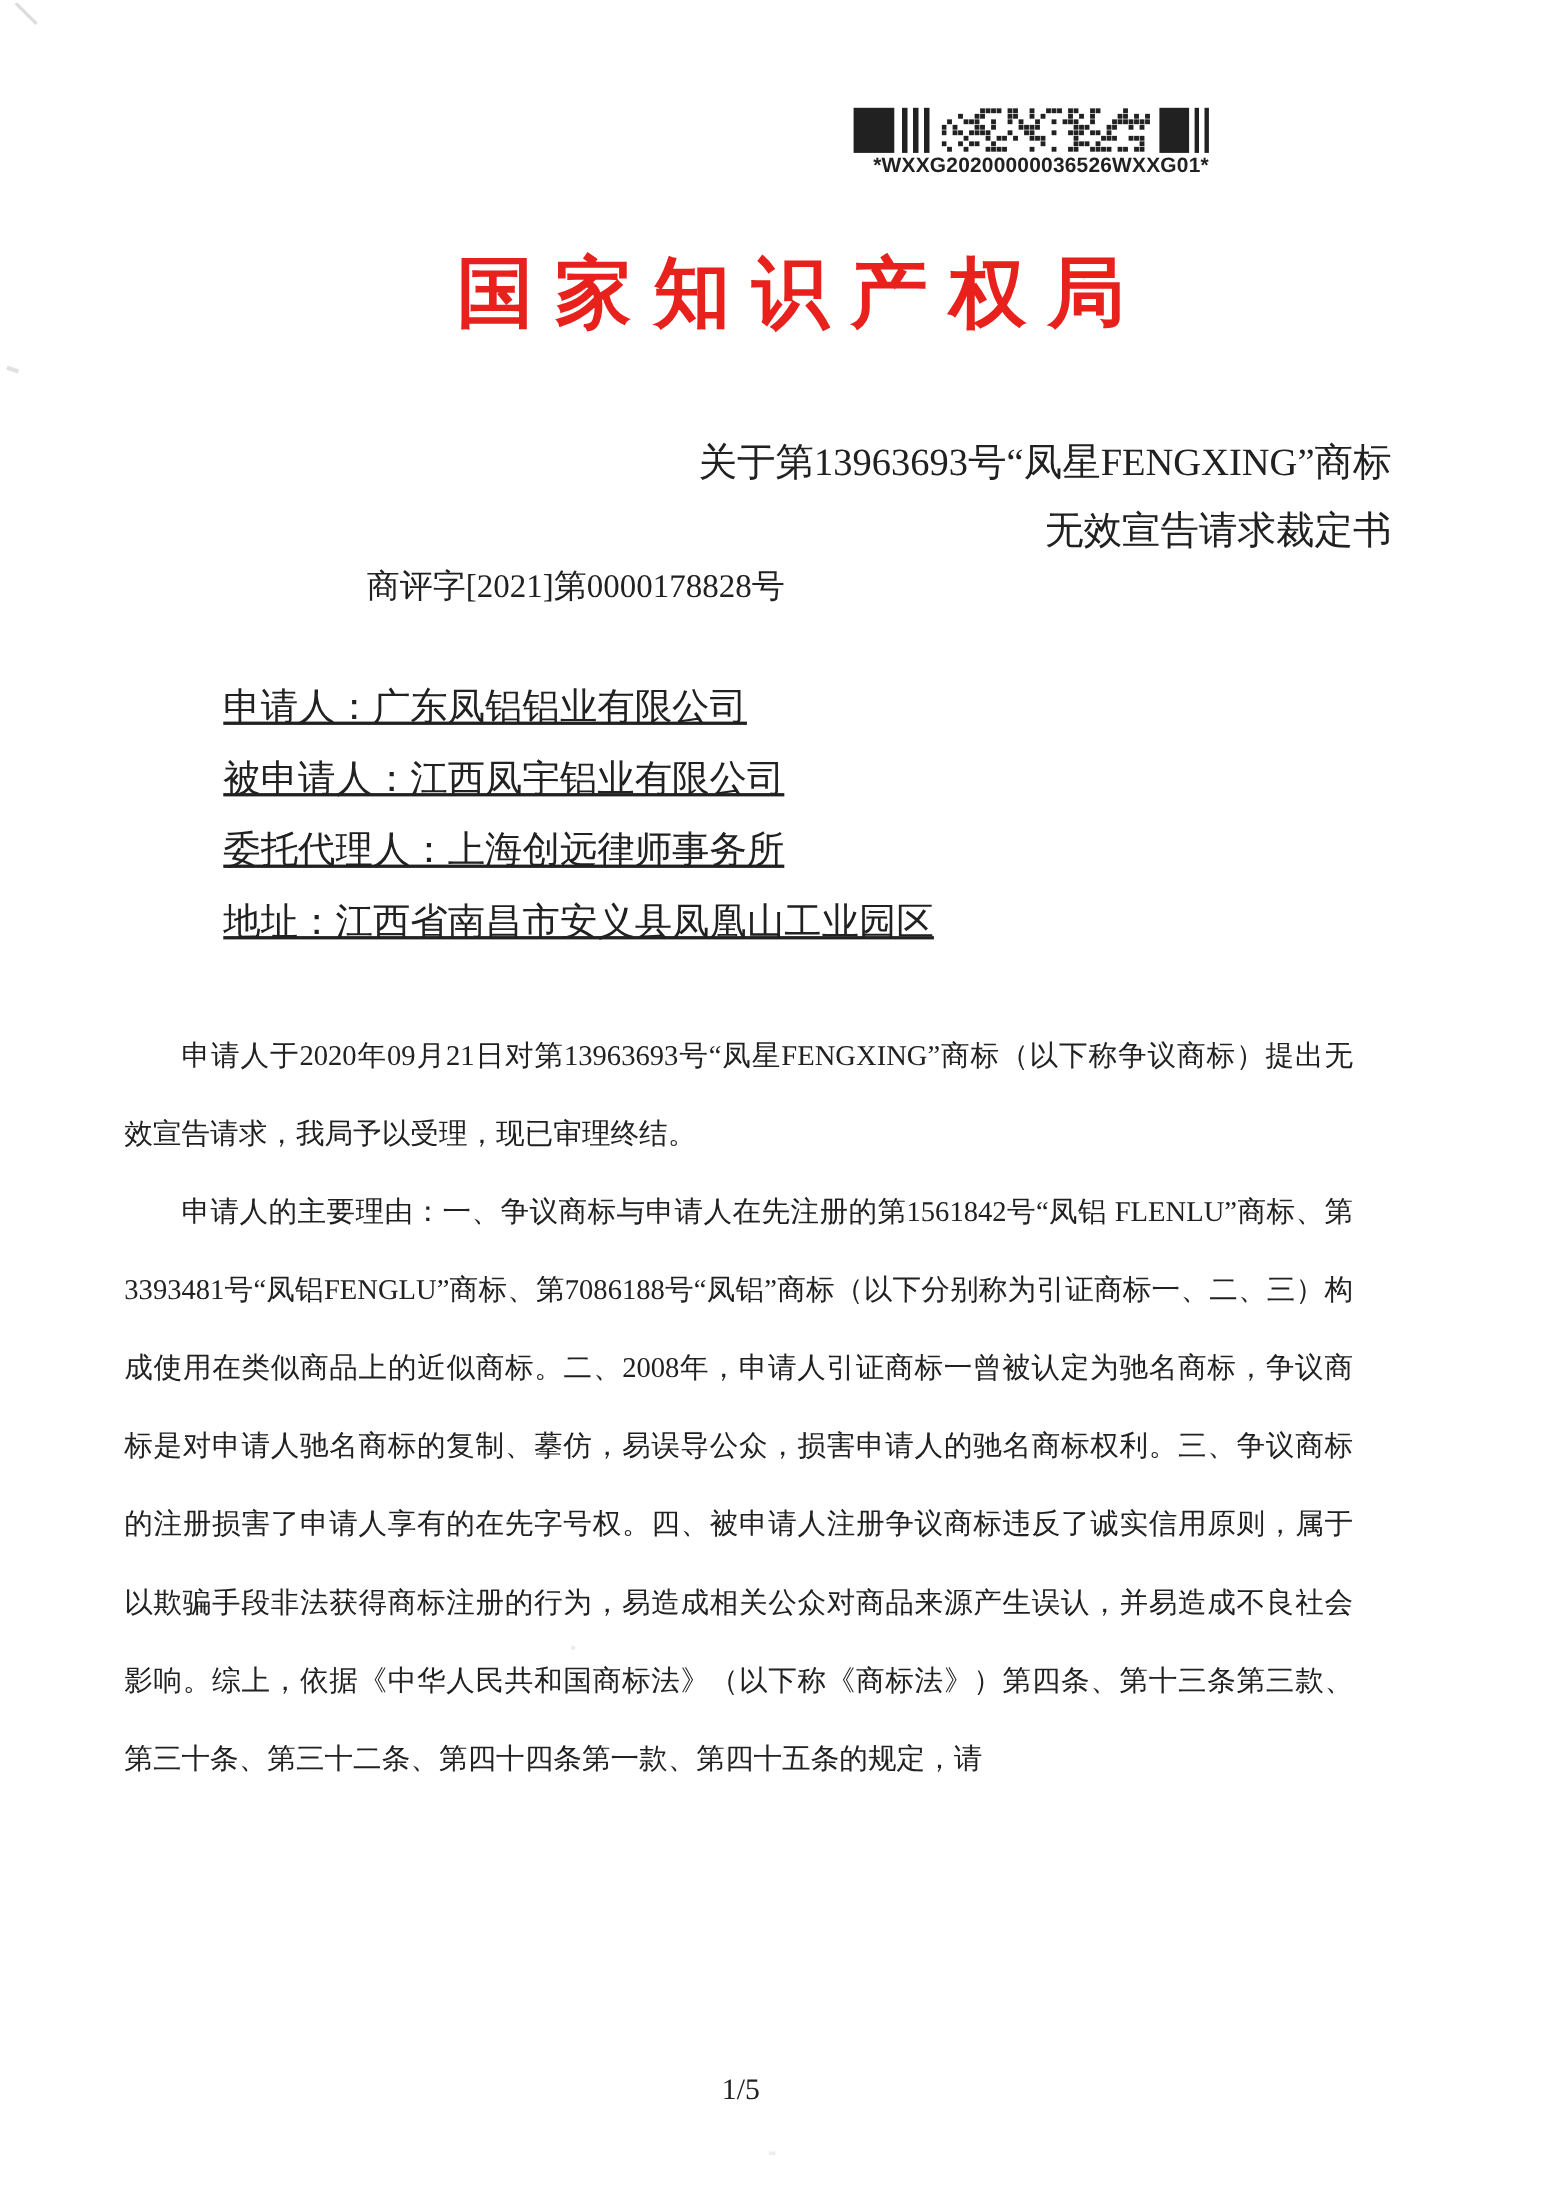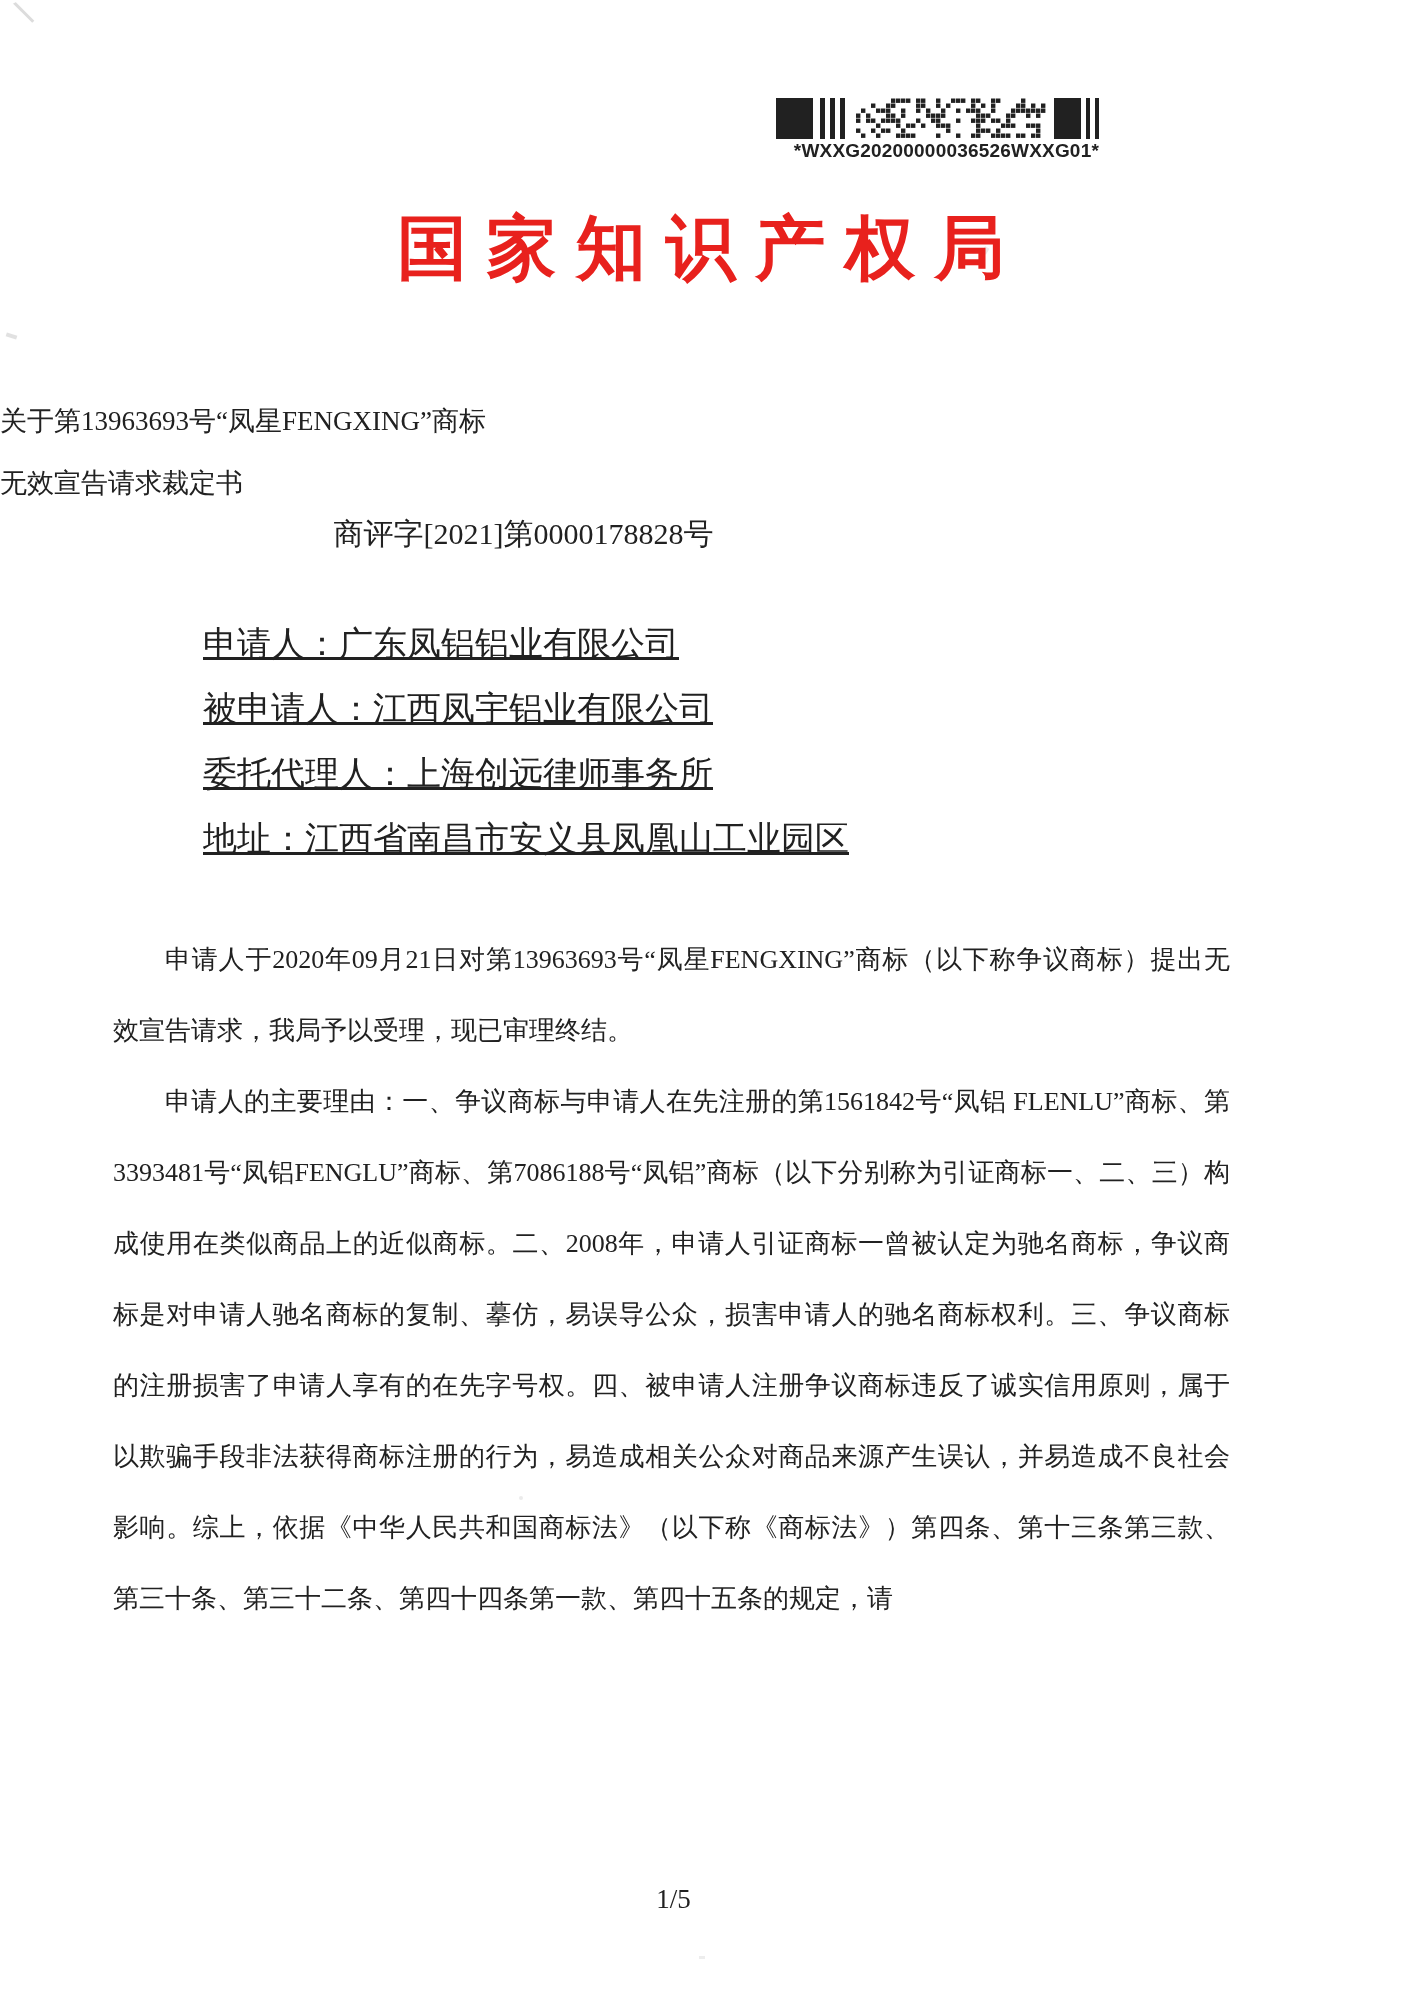--- a/index.html
+++ b/index.html
@@ -49,41 +49,41 @@
     color:var(--ink);
     white-space:nowrap;
   }
 
   
   .agency-title{
     position:absolute;
     top:208px;
     left:0;
     width:100%;
-    margin:0;
+    margin:18px;
     padding-left:74px;
     box-sizing:border-box;
     text-align:center;
     font-family:"Liberation Sans","DejaVu Sans",sans-serif;
     font-weight:700;
     font-size:70px;
     line-height:80px;
     letter-spacing:0.28em;
     color:var(--title-red);
     white-space:nowrap;
   }
   .doc-title{
     position:absolute;
     top:390px;
     left:0;
     width:100%;
     padding-right:82px;
     box-sizing:border-box;
-    text-align:left;
-    font-size:27px;
+    text-align:right;
+    font-size:35px;
     line-height:62px;
     font-weight:500;
     color:var(--ink);
     white-space:nowrap;
   }
   .doc-number{
     position:absolute;
     top:514px;
     left:0;
     width:100%;

